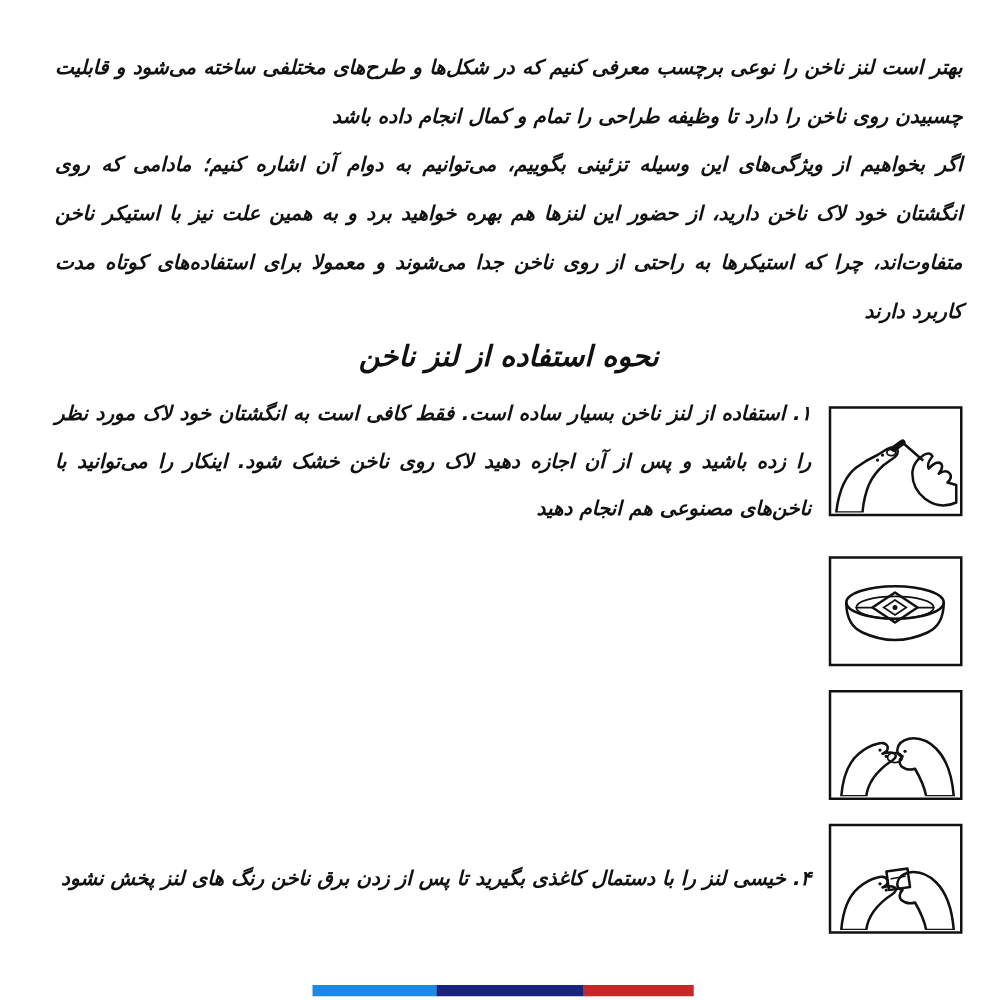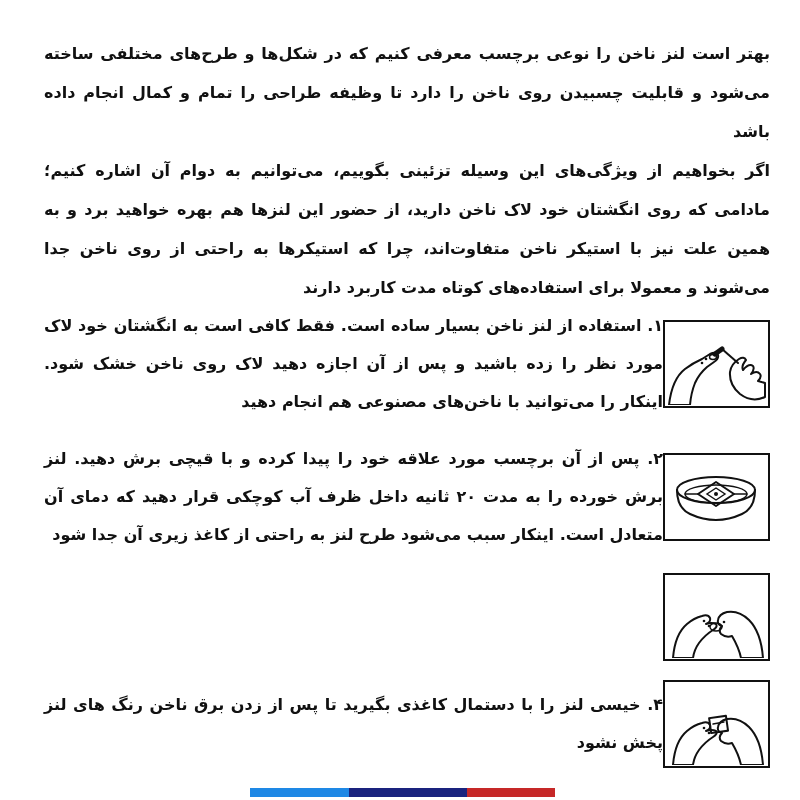--- a/index.html
+++ b/index.html
@@ -9,39 +9,41 @@
     background: #ffffff;
     color: #111111;
     font-family: "DejaVu Sans", sans-serif;
     position: relative;
     overflow: hidden;
   }
   .page {
     position: absolute; inset: 0;
     padding: 34px 30px 0 44px;
     direction: rtl;
+    font-style: italic;
   }
   .intro p {
     margin: 0;
     font-size: 16px;
     font-weight: bold;
     line-height: 39px;
     text-align: justify;
   }
   h1.heading {
     margin: 4px 0 12px 0;
     text-align: center;
     font-size: 23px;
     line-height: 28px;
     font-weight: bold;
   }
   .steps { direction: rtl; }
   .step {
     display: flex;
     align-items: center;
+    gap: 14px;
     margin-bottom: 19px;
   }
   .illus {
     flex: 0 0 107px;
     width: 107px; height: 88px;
     border: 2px solid #111;
     background: #fff;
     display: flex; align-items: center; justify-content: center;
   }
   .illus svg { width: 101px; height: 82px; display: block; }
@@ -71,20 +73,21 @@
 </head>
 <body>
 
 <div class="page">
 
   <div class="intro">
     <p>بهتر است لنز ناخن را نوعی برچسب معرفی کنیم که در شکل‌ها و طرح‌های مختلفی ساخته می‌شود و قابلیت چسبیدن روی ناخن را دارد تا وظیفه طراحی را تمام و کمال انجام داده باشد</p>
     <p>اگر بخواهیم از ویژگی‌های این وسیله تزئینی بگوییم، می‌توانیم به دوام آن اشاره کنیم؛ مادامی که روی انگشتان خود لاک ناخن دارید، از حضور این لنزها هم بهره خواهید برد و به همین علت نیز با استیکر ناخن متفاوت‌اند، چرا که استیکرها به راحتی از روی ناخن جدا می‌شوند و معمولا برای استفاده‌های کوتاه مدت کاربرد دارند</p>
   </div>
 
+  <h1 class="heading">نحوه استفاده از لنز ناخن</h1>
 
   <div class="steps">
 
     <div class="step">
       <div class="illus">
         <svg viewBox="0 0 101 82" aria-hidden="true">
           <path class="hand" d="M3,82 Q6,56 19,46 Q27,40 36,36 L44,31 Q50,28 52,32 Q53,36 48,39 L41,44 Q33,51 29,60 Q25,70 24,82 Z"></path>
           <path class="hand" d="M99,74 Q86,80 74,71 Q63,62 64,49 Q65,41 73,36 Q78,33 80,37 Q75,43 77,47 Q83,40 87,43 Q89,46 85,51 Q91,47 94,51 Q96,54 92,58 L99,60 Z"></path>
           <line class="ln" x1="72" y1="40" x2="56" y2="26"></line>
           <path class="ln" d="M56,26 L49,31" style="stroke-width:5"></path>
@@ -102,21 +105,20 @@
           <ellipse class="ln" cx="50" cy="34" rx="39" ry="13"></ellipse>
           <path class="ln" d="M11,34 Q11,52 24,58 Q37,64 50,64 Q63,64 76,58 Q89,52 89,34"></path>
           <ellipse class="ln-thin" cx="50" cy="38" rx="31" ry="9"></ellipse>
           <polygon class="ln" points="50,26 68,38 50,50 32,38"></polygon>
           <polygon class="ln-thin" points="50,32 59,38 50,44 41,38"></polygon>
           <line class="ln-thin" x1="19" y1="38" x2="32" y2="38"></line>
           <line class="ln-thin" x1="68" y1="38" x2="81" y2="38"></line>
           <circle class="dot" cx="50" cy="38" r="2"></circle>
         </svg>
       </div>
-      <p class="step-text">۲. پس از آن برچسب مورد علاقه خود را پیدا کرده و با قیچی برش دهید. لنز برش خورده را به مدت ۲۰ ثانیه داخل ظرف آب کوچکی قرار دهید که دمای آن متعادل است. اینکار سبب می‌شود طرح لنز به راحتی از کاغذ زیری آن جدا شود</p>
     </div>
 
     <div class="step">
       <div class="illus">
         <svg viewBox="0 0 101 82" aria-hidden="true">
           <path class="hand" d="M7,82 Q9,58 21,48 Q28,42 36,40 Q42,38 44,42 Q45,46 40,48 Q46,46 50,48 Q52,51 47,54 Q39,59 33,67 Q28,74 27,82 Z"></path>
           <path class="hand" d="M97,82 Q95,56 83,44 Q73,34 61,36 Q53,38 52,44 Q51,49 56,50 Q52,54 55,58 Q60,62 66,60 Q73,72 75,82 Z"></path>
           <ellipse class="ln-thin" cx="50" cy="51" rx="6" ry="4"></ellipse>
           <circle class="dot" cx="38" cy="45" r="1.3"></circle>
           <circle class="dot" cx="43" cy="50" r="1.3"></circle>

